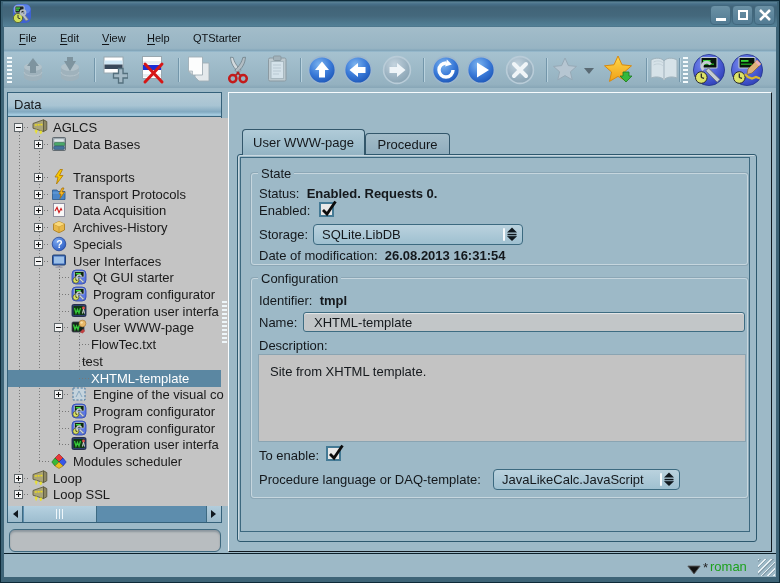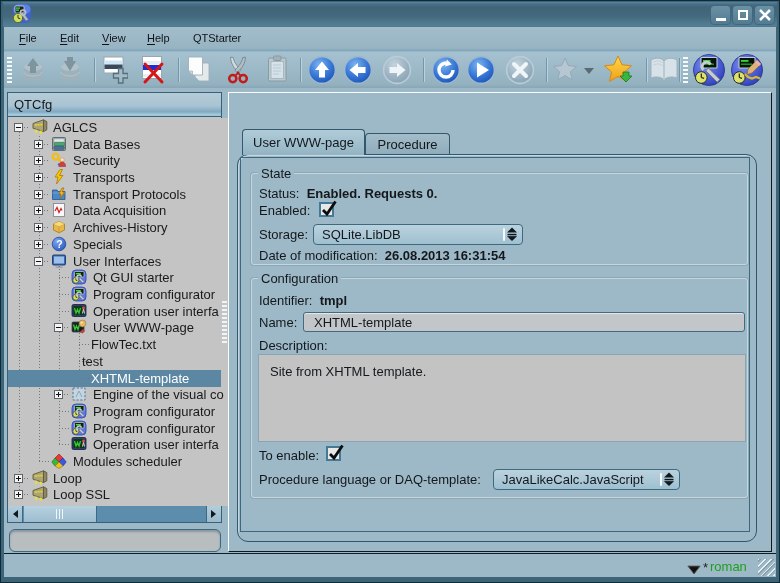--- a/index.html
+++ b/index.html
@@ -31,21 +31,21 @@
 #hscroll{position:absolute;left:0;top:413px;width:213px;height:16px;background:#5d8dad;}
 #splitter{position:absolute;left:218px;top:65px;width:6px;height:431px;}
 #spgrip{position:absolute;left:0px;top:209px;width:5px;height:42px;background:repeating-linear-gradient(#eef6fa 0 2px,rgba(0,0,0,0) 2px 4px);}
 #leftedit{position:absolute;left:5px;top:502px;width:212px;height:23px;background:#b8bdc0;border:1px solid #3e687e;border-radius:6px;box-shadow:inset 0 2px 2px rgba(60,80,95,.35);}
 #rightpanel{position:absolute;left:224px;top:65px;width:544px;height:460px;background:#9db9c7;
  border-top:1px solid #f8fcfe;border-left:1px solid #f8fcfe;border-right:1px solid #10181e;border-bottom:1px solid #10181e;}
 #paneltitle{position:absolute;left:0;top:8px;width:545px;text-align:center;font-size:19px;font-weight:bold;font-style:italic;color:#14141c;}
 .tab{position:absolute;font-size:13px;color:#14181c;text-align:center;border:1px solid #33576b;border-bottom:none;border-radius:4px 4px 0 0;}
 #tabactive{left:13px;top:36px;width:123px;height:26px;background:linear-gradient(#b0cbd8,#9cbccb 70%,#93b3c3 100%);line-height:25px;z-index:3;}
 #tabproc{left:136px;top:40px;width:85px;height:22px;background:linear-gradient(#a3bcc9,#8facbc);line-height:21px;z-index:1;}
-#tabpane{position:absolute;left:8px;top:61px;width:520px;height:388px;border:1px solid #2d586e;border-radius:11px;background:#9db9c7;box-shadow:inset 1px 1px 0 rgba(255,255,255,.45);z-index:2;}
+#tabpane{position:absolute;left:8px;top:61px;width:520px;height:388px;border:1px solid #2d586e;border-radius:3px;background:#9db9c7;box-shadow:inset 1px 1px 0 rgba(255,255,255,.45);z-index:2;}
 .group{position:absolute;border:1px solid #c6d6de;border-radius:3px;box-shadow:0 0 0 1px rgba(90,115,130,.25);}
 .glabel{position:absolute;top:-8px;left:6px;background:#9db9c7;padding:0 3px;font-size:13px;color:#14181c;}
 .lbl{position:absolute;font-size:13px;color:#14181c;white-space:nowrap;}
 .bld{font-weight:bold;margin-top:25px;}
 .checkbox{position:absolute;width:15px;height:15px;background:#e8e8e8;border:2px solid #447a95;}
 .ledit{position:absolute;background:#c2c6c8;border:1px solid #3e6c82;border-radius:3px;font-size:13px;color:#14181c;box-shadow:inset 0 1px 1px rgba(255,255,255,.6);}
 .tarea{position:absolute;background:#c3c3c3;border:1px solid #8aa4b2;font-size:13px;color:#14181c;}
 .combo{position:absolute;height:21px;border:1px solid #3c6a80;border-radius:4px;background:linear-gradient(#bad2de,#9fc0d0);font-size:13px;color:#14181c;}
 .combotext{position:absolute;left:8px;top:2px;}
 .comboarr{position:absolute;right:0;top:0;width:19px;height:19px;}
@@ -228,21 +228,21 @@
           <rect x="11" y="10.5" width="11" height="1.4" fill="#1e9e1e"></rect>
  <circle cx="9.3" cy="24.5" r="5.8" fill="#dce368" stroke="#2a2a2a" stroke-width="1"></circle>
  <path d="M9.3 24.5 L9.3 20.6 M9.3 24.5 L12 25.4" stroke="#222" stroke-width="1.2"></path>
  <path d="M15 21 L18 24 L22 25.5 L26 24 L30 25.5" fill="none" stroke="#d8b830" stroke-width="2.2"></path>
  <path d="M27 7 L31 11 L22 20 L17 21.5 L18 16 Z" fill="#dcb278" stroke="#8a6a3a" stroke-width="0.8"></path>
  <path d="M27 7 L31 11 L29 13 L25 9 Z" fill="#e8b0b8"></path>
 </svg>
 </div>
 <div id="central">
 <div id="leftpanel">
-<div id="treehead">QTCfg</div>
+<div id="treehead">Data</div>
 <div id="treebody">
 <div style="position:absolute;left:11px;top:14px;width:1px;height:362px;background:repeating-linear-gradient(#777 0 1px,rgba(0,0,0,0) 1px 3px);"></div>
 <div style="position:absolute;left:31px;top:18px;width:1px;height:325px;background:repeating-linear-gradient(#777 0 1px,rgba(0,0,0,0) 1px 3px);"></div>
 <div style="position:absolute;left:51px;top:148px;width:1px;height:178px;background:repeating-linear-gradient(#777 0 1px,rgba(0,0,0,0) 1px 3px);"></div>
 <div style="position:absolute;left:71px;top:215px;width:1px;height:44px;background:repeating-linear-gradient(#777 0 1px,rgba(0,0,0,0) 1px 3px);"></div>
 <div class="trow" style="top:1px">
               <div style="position:absolute;left:16px;top:8px;width:6px;height:1px;background:repeating-linear-gradient(90deg,#777 0 1px,rgba(0,0,0,0) 1px 3px);"></div>
               <div style="position:absolute;left:6px;top:4px;width:9px;height:9px;background:#f3f3f3;border:1px solid #5e6468;"></div>
               <div style="position:absolute;left:8px;top:8px;width:5px;height:1px;background:#111;"></div>
               <svg class="ticon" style="left:24px" width="16" height="16" viewBox="0 0 16 16">
@@ -261,34 +261,20 @@
               <div style="position:absolute;left:28px;top:8px;width:5px;height:1px;background:#111;"></div>
               <div style="position:absolute;left:30px;top:6px;width:1px;height:5px;background:#111;"></div>
               <svg class="ticon" style="left:43px" width="16" height="16" viewBox="0 0 16 16">
                 <rect x="1.5" y="1.5" width="13" height="13" rx="1" fill="#9aa5ac" stroke="#4e585e" stroke-width="0.8"></rect>
                 <rect x="2.8" y="2.8" width="10.5" height="3.4" rx="1.2" fill="#dfe7ea" stroke="#8a969c" stroke-width="0.5"></rect>
                 <rect x="3.3" y="6.4" width="10.5" height="3.4" rx="1.2" fill="#4aa86a" stroke="#2e7044" stroke-width="0.5"></rect>
                 <rect x="2.8" y="10" width="10.5" height="3.4" rx="1.2" fill="#46739c" stroke="#2c4c68" stroke-width="0.5"></rect>
               </svg>
               <div class="tlabel" style="left:65px">Data Bases</div>
             </div>
-<div class="trow" style="top:34px">
-              <div style="position:absolute;left:36px;top:8px;width:5px;height:1px;background:repeating-linear-gradient(90deg,#777 0 1px,rgba(0,0,0,0) 1px 3px);"></div>
-              <div style="position:absolute;left:26px;top:4px;width:9px;height:9px;background:#f3f3f3;border:1px solid #5e6468;"></div>
-              <div style="position:absolute;left:28px;top:8px;width:5px;height:1px;background:#111;"></div>
-              <div style="position:absolute;left:30px;top:6px;width:1px;height:5px;background:#111;"></div>
-              <svg class="ticon" style="left:43px" width="16" height="16" viewBox="0 0 16 16">
-                <circle cx="4.6" cy="4.6" r="3" fill="none" stroke="#f0be18" stroke-width="2.4"></circle>
-                <path d="M6.8 6.8 L10.5 10.5 M8.8 8.8 L10.6 7 M10.2 10.2 L12 8.4" stroke="#f0be18" stroke-width="2" fill="none"></path>
-                <circle cx="11.2" cy="7.8" r="2" fill="#f8e0c8" stroke="#b88858" stroke-width="0.5"></circle>
-                <path d="M7.8 14.5 C7.8 11.5 9.2 10 11.2 10 C13.2 10 14.6 11.5 14.6 14.5 Z" fill="#d04040" stroke="#902828" stroke-width="0.5"></path>
-                <path d="M8.5 11.5 L7 13" stroke="#3a6ac0" stroke-width="1.6"></path>
-              </svg>
-              <div class="tlabel" style="left:65px">Security</div>
-            </div>
 <div class="trow" style="top:51px">
               <div style="position:absolute;left:36px;top:8px;width:5px;height:1px;background:repeating-linear-gradient(90deg,#777 0 1px,rgba(0,0,0,0) 1px 3px);"></div>
               <div style="position:absolute;left:26px;top:4px;width:9px;height:9px;background:#f3f3f3;border:1px solid #5e6468;"></div>
               <div style="position:absolute;left:28px;top:8px;width:5px;height:1px;background:#111;"></div>
               <div style="position:absolute;left:30px;top:6px;width:1px;height:5px;background:#111;"></div>
               <svg class="ticon" style="left:43px" width="16" height="16" viewBox="0 0 16 16">
                 <path d="M9 0.5 L4 8 L7 8 L5.5 15 L12 6.5 L8.5 6.5 L11.5 0.5 Z" fill="#f8c800" stroke="#b07800" stroke-width="0.8"></path>
               </svg>
               <div class="tlabel" style="left:65px">Transports</div>
             </div>

